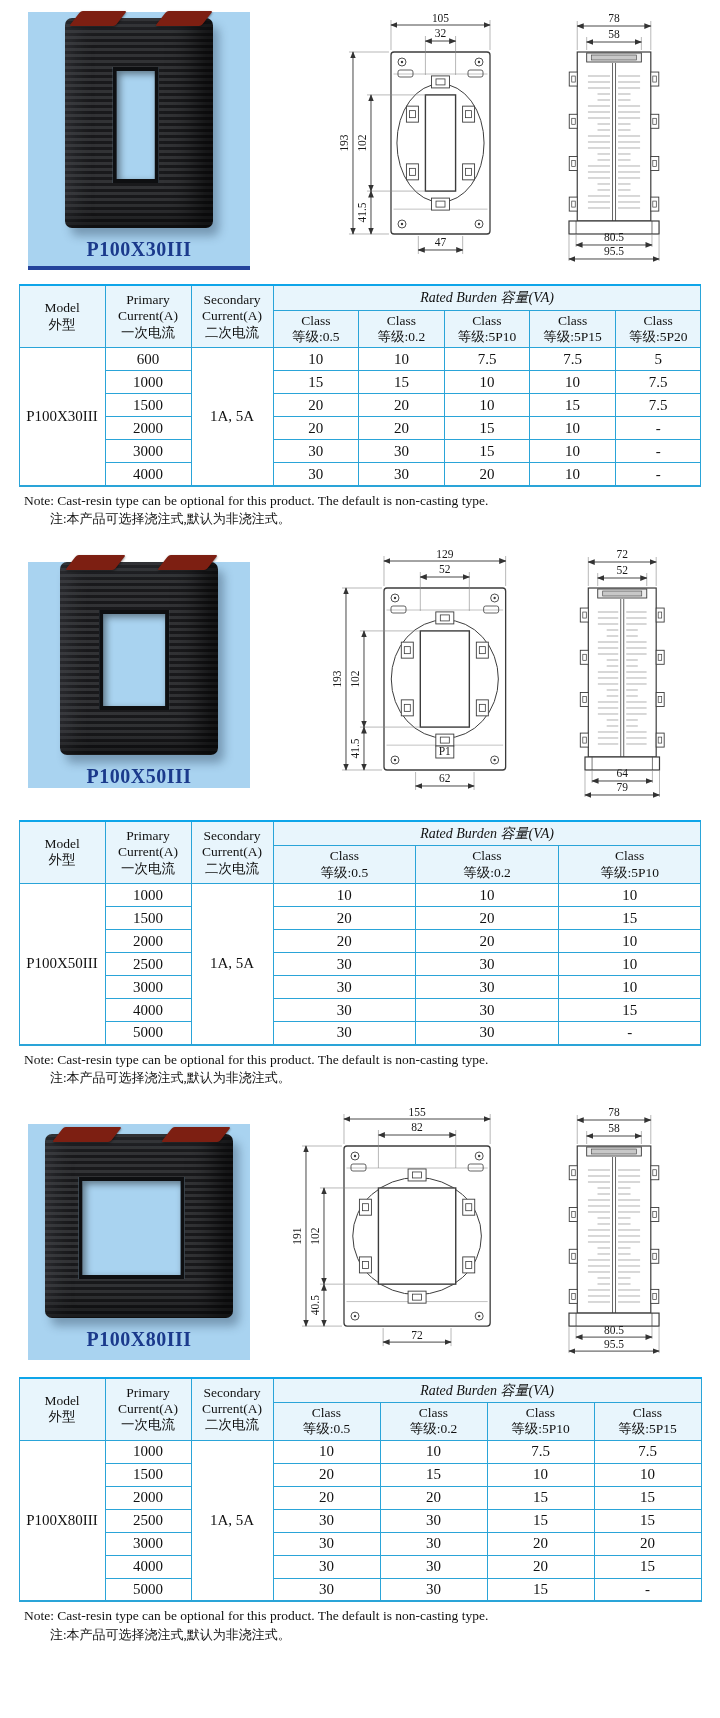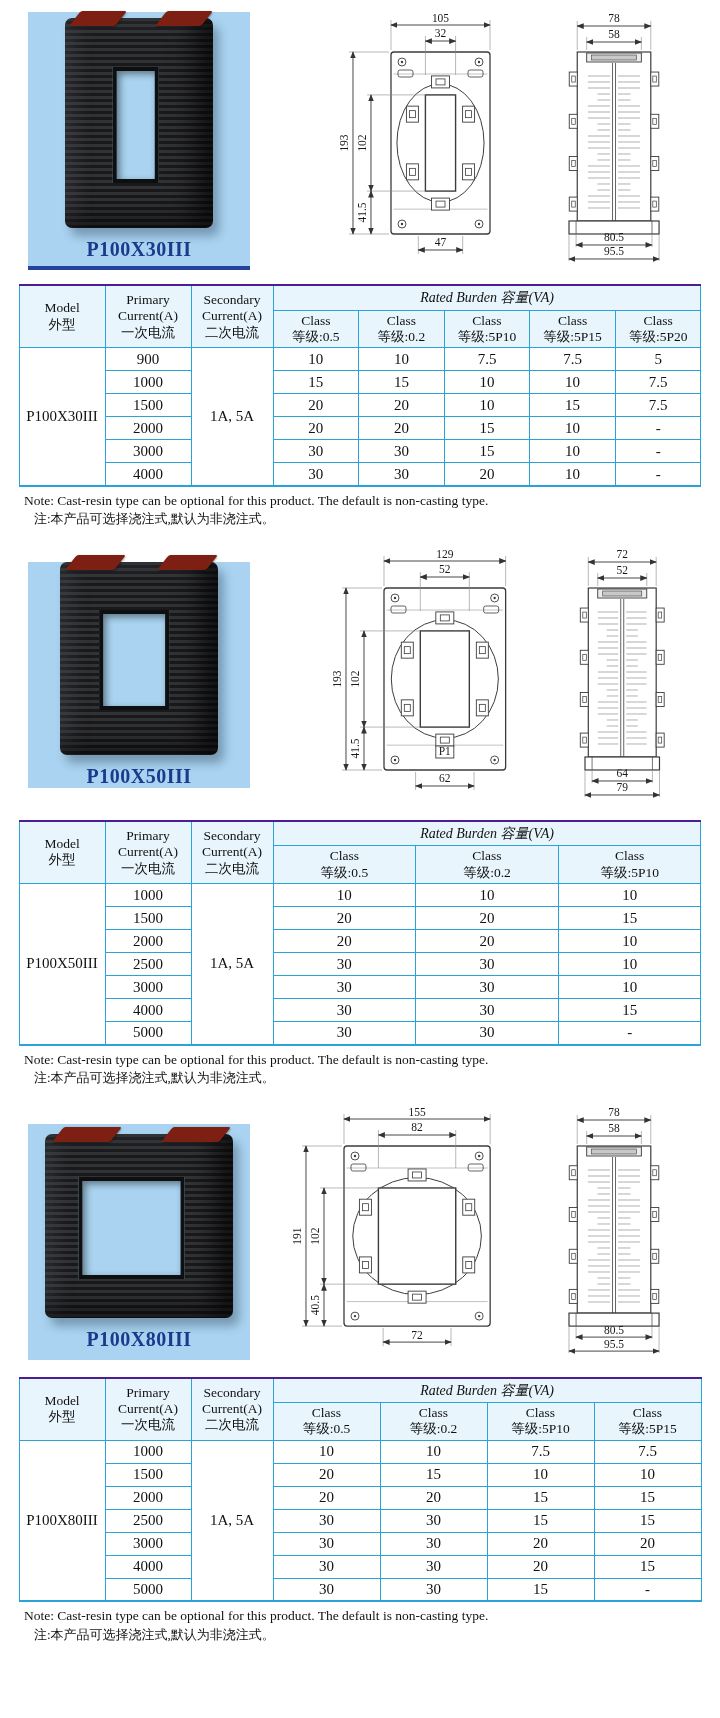--- a/index.html
+++ b/index.html
@@ -17,27 +17,27 @@
   .t-window{position:absolute; left:50%; top:51%; transform:translate(-57%,-50%); background:#a9d3f0; border:4px solid #0e0f11; box-shadow:inset 3px 3px 7px rgba(0,0,0,.45);}
   .t-red{position:absolute; top:-7px; height:15px; width:31%; background:#7d1f12; transform:skewX(-38deg); border-radius:2px; box-shadow:1px 1px 2px rgba(0,0,0,.45);}
   .t-red-l{left:7%;} .t-red-r{right:4%;}
   .model-label{font-weight:bold; font-size:20px; color:#1b3a8c; letter-spacing:.5px; margin-top:10px;}
   
   .drawings{display:flex; gap:52px; margin-left:auto; align-items:flex-start; padding-top:2px; margin-right:14px;}
   svg .dim{font-family:"Liberation Serif", serif; font-size:11.5px; fill:#1a1a1a;}
   
   .spec-table{border-collapse:collapse; width:682px; margin:10px auto 0; table-layout:fixed;}
   .spec-table th,.spec-table td{border:1px solid #2aa4d8; text-align:center; vertical-align:middle;}
-  .spec-table{border-top:2px solid #4c1d95; border-bottom:2px solid #2aa4d8;}
+  .spec-table{border-top:2px solid #0ea5e9; border-bottom:2px solid #2aa4d8;}
   .spec-table thead th{background:#e8f5fc; font-weight:normal; font-size:13.5px; white-space:pre-line; line-height:1.22; padding:2px 2px;}
   .spec-table thead th.burden{font-size:14px; height:25px;font-style:italic;}
   .spec-table td{font-size:15px; height:23px; padding:0 2px; background:#fff;}
   
   .note{margin:5px 0 0 24px; font-size:13.5px; line-height:1.35;font-family:Liberation Serif, serif;}
-  .note .zh{margin-left:10px; font-size:13px;}
+  .note .zh{margin-left:26px; font-size:13px;}
 </style>
 </head>
 <body>
 
 <div class="page">
   <div id="catalog">
   <section class="section">
     <div class="product-row">
       <div class="photo-box underlined" style="height: 258px; margin-top: 2px;">
         <div class="transformer" style="width: 148px; height: 210px;">
@@ -232,21 +232,21 @@
 等级:5P10</th>
               <th>Class
 等级:5P15</th>
               <th>Class
 等级:5P20</th>
             </tr>
           </thead>
           <tbody>
             <tr>
               <td rowspan="6">P100X30III</td>
-              <td>900</td>
+              <td>600</td>
               <td rowspan="6">1A, 5A</td>
               <td>10</td>
               <td>10</td>
               <td>7.5</td>
               <td>7.5</td>
               <td>5</td>
             </tr>
             <tr>
               <td>1000</td>
               <td>15</td>

